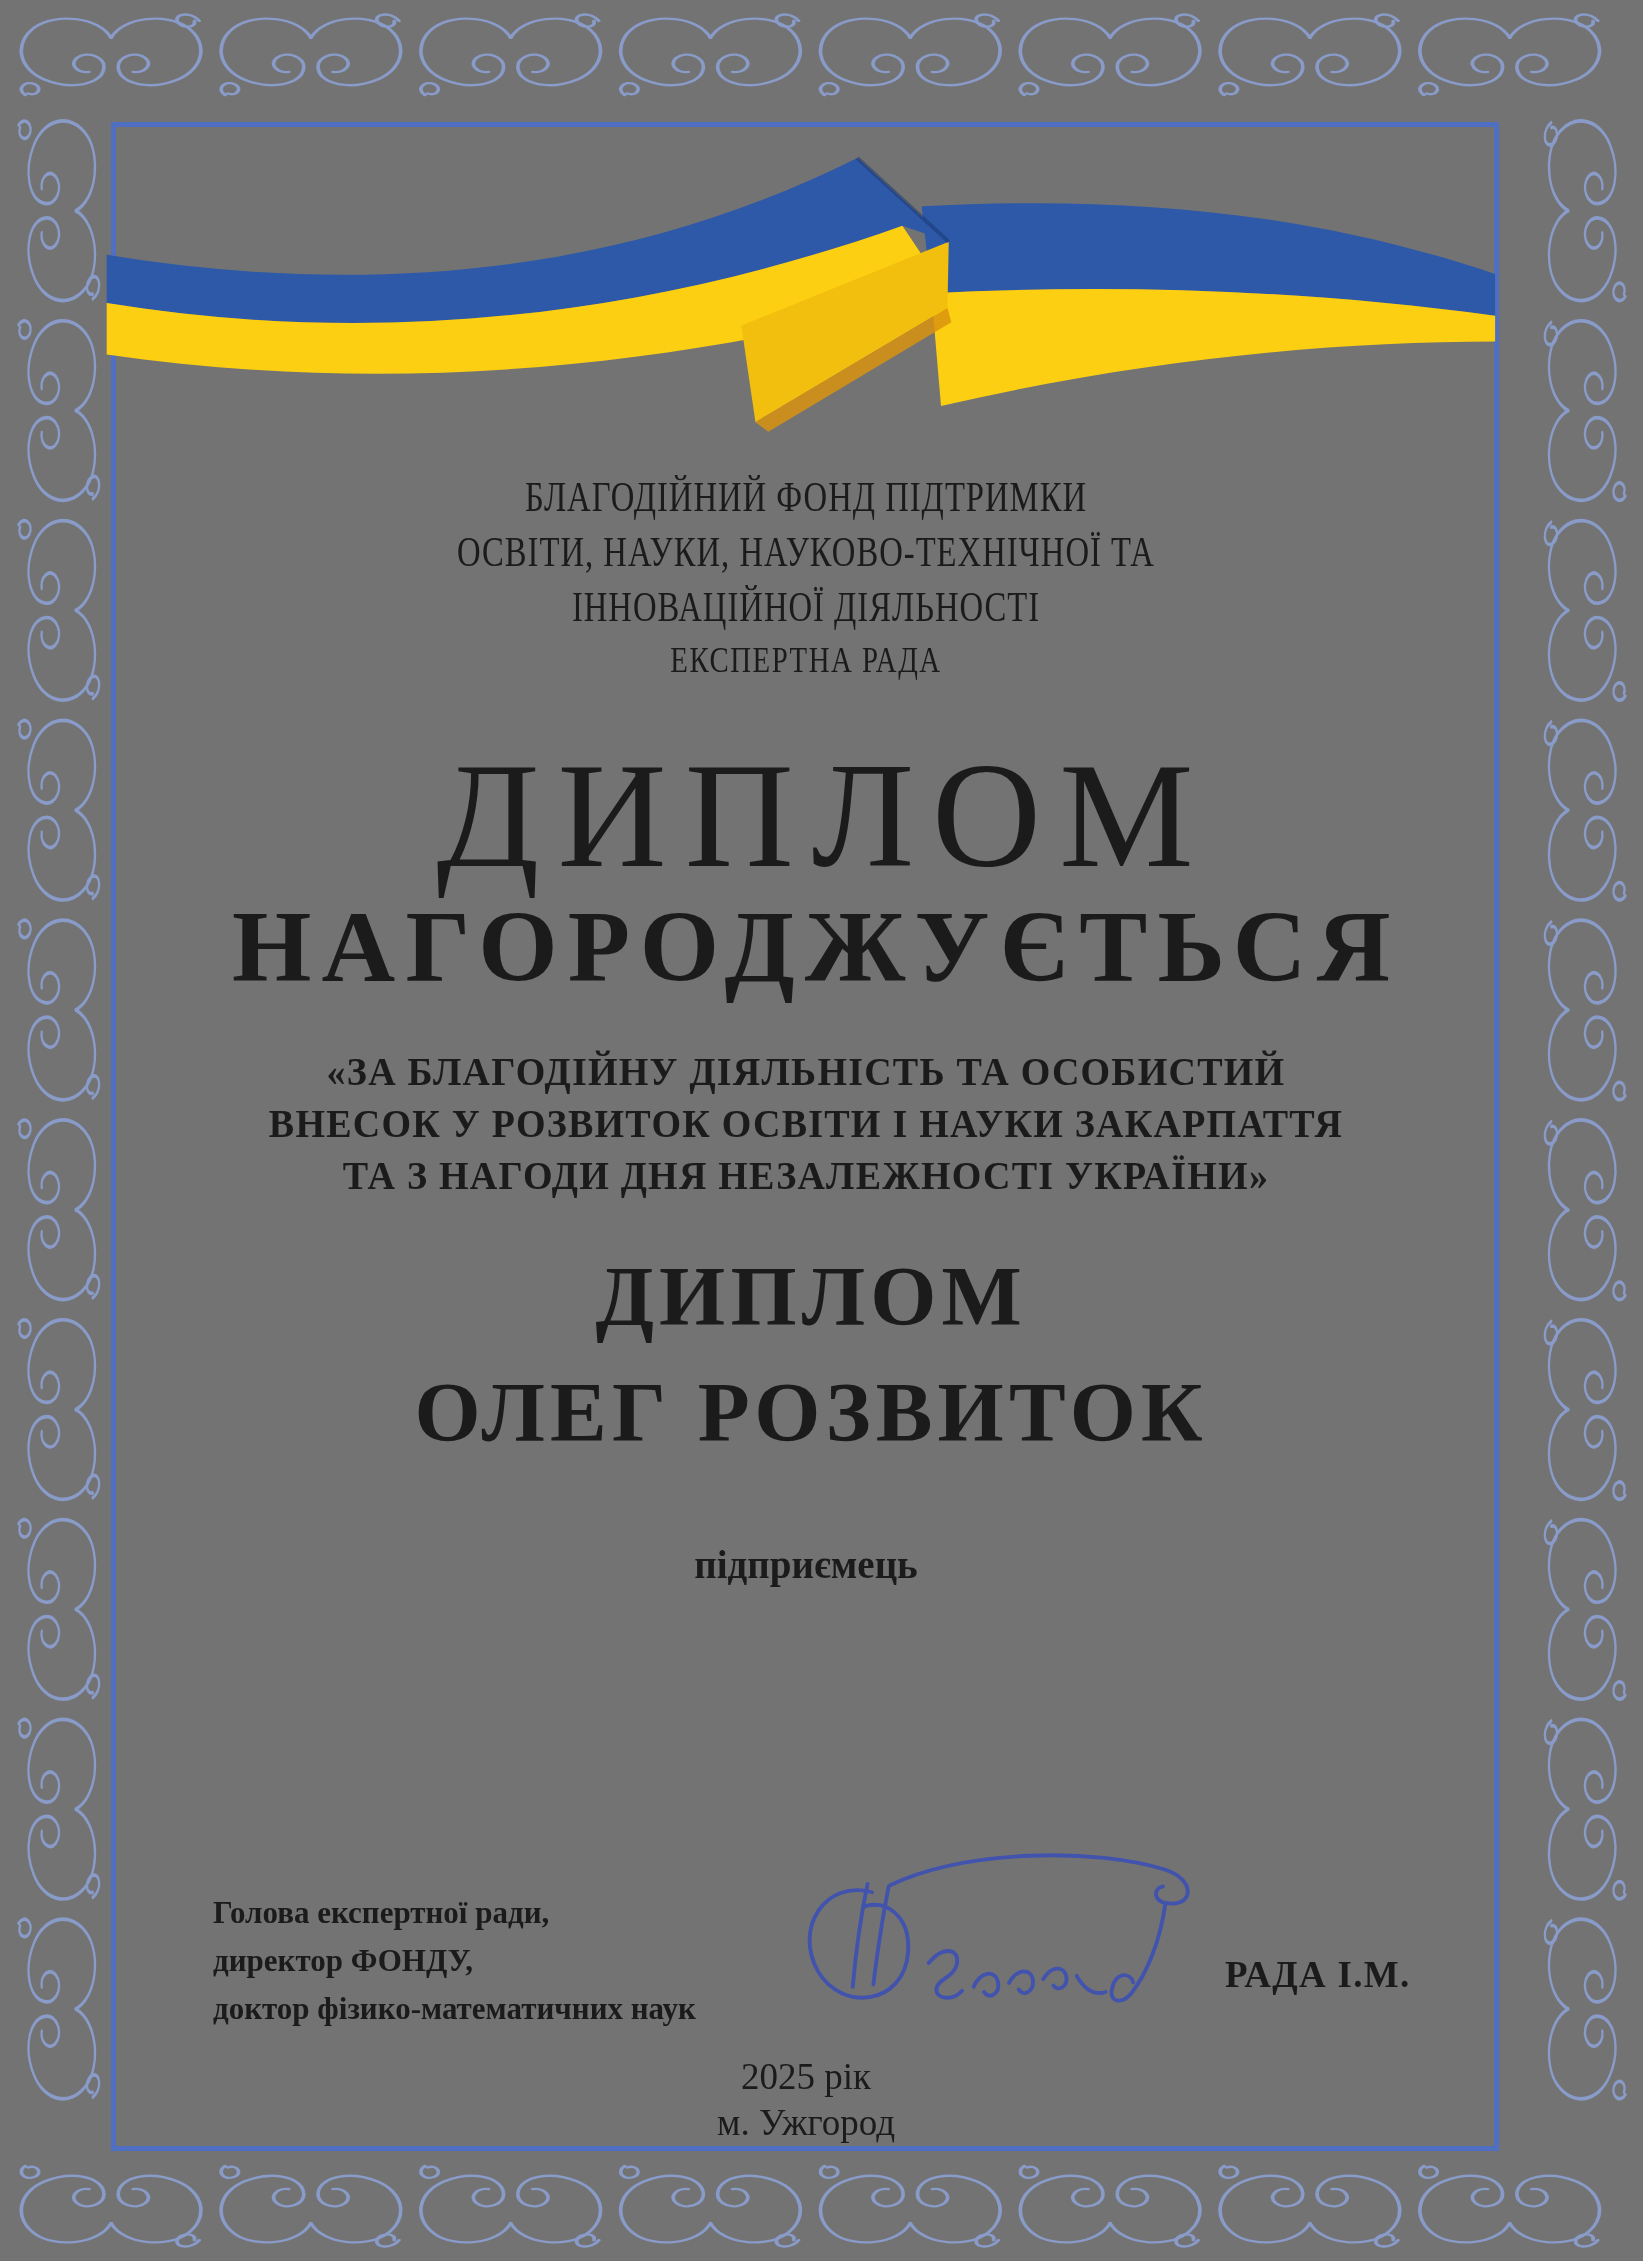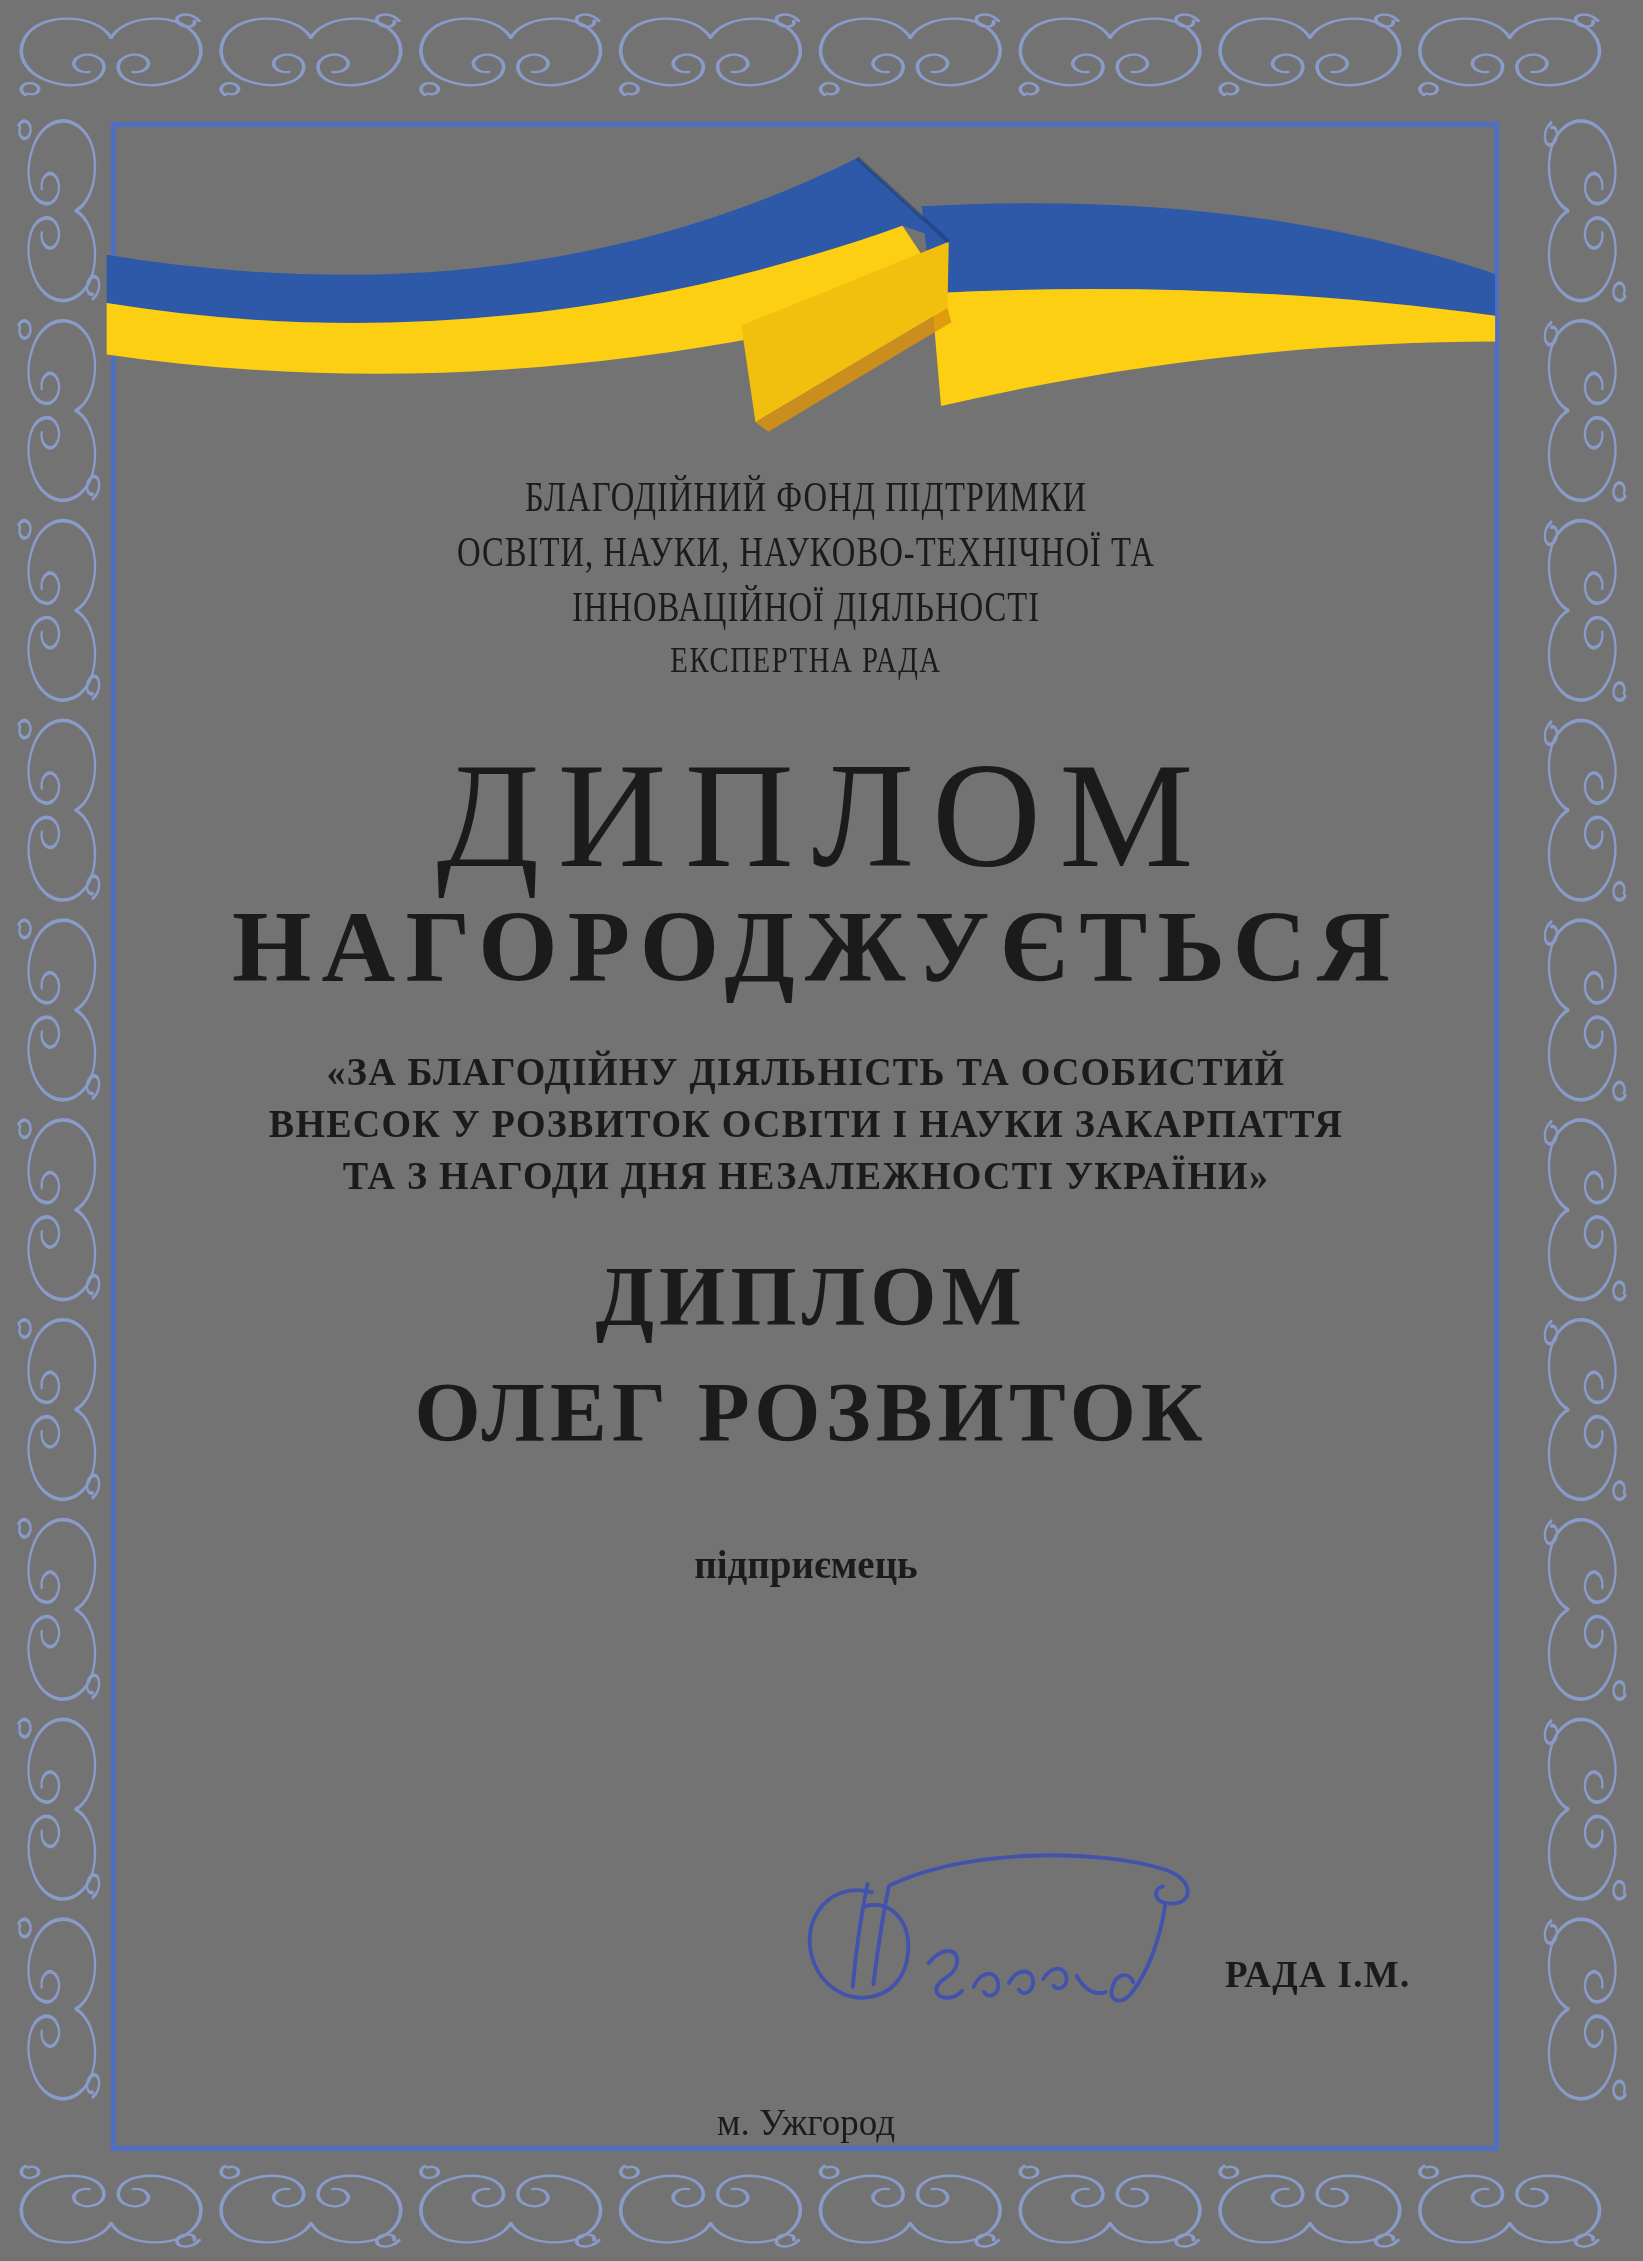--- a/index.html
+++ b/index.html
@@ -114,34 +114,40 @@
   <div class="txt citation">
     <div>«ЗА БЛАГОДІЙНУ ДІЯЛЬНІСТЬ ТА ОСОБИСТИЙ</div>
     <div>ВНЕСОК У РОЗВИТОК ОСВІТИ І НАУКИ ЗАКАРПАТТЯ</div>
     <div>ТА З НАГОДИ ДНЯ НЕЗАЛЕЖНОСТІ УКРАЇНИ»</div>
   </div>
 
   <div class="txt surname">ДИПЛОМ</div>
   <div class="txt givennames">ОЛЕГ РОЗВИТОК</div>
   <div class="txt occupation">підприємець</div>
 
+  <div class="sig-titles">
+    <div>Голова експертної ради,</div>
+    <div>директор ФОНДУ,</div>
+    <div>доктор фізико-математичних наук</div>
+  </div>
 
   <svg class="sig-svg" viewBox="0 0 800 300">
     <g fill="none" stroke="#3c50b4" stroke-width="6" stroke-linecap="round" stroke-linejoin="round" opacity="0.9">
       <path d="M212,75 C140,55 90,130 128,198 C166,262 262,250 268,168 C272,112 232,84 198,98"></path>
       <path d="M205,62 C193,120 186,175 182,222"></path>
       <path d="M238,66 C226,124 219,179 214,218"></path>
       <path d="M240,64 C360,8 560,6 668,40 C716,56 712,98 670,92 C650,89 648,70 664,66"></path>
       <path d="M668,92 C660,150 640,200 615,232 C600,250 580,246 585,225 C590,200 612,198 618,215"></path>
       <path d="M300,185 C322,158 348,162 344,186 C340,208 312,210 312,226 C312,242 338,244 352,228"></path>
       <path d="M370,222 C380,198 404,194 408,216 C411,234 392,242 386,230"></path>
       <path d="M425,216 C436,194 460,192 462,212 C464,230 446,238 440,226"></path>
       <path d="M478,210 C490,190 510,188 514,206 C517,222 500,230 494,220"></path>
       <path d="M530,205 C545,230 560,235 575,230"></path>
     </g>
   </svg>
 
   <div class="signer-name">РАДА І.М.</div>
 
+  <div class="txt year">2025 рік</div>
   <div class="txt city">м. Ужгород</div>
 
 </div>
 
 
 </body></html>

